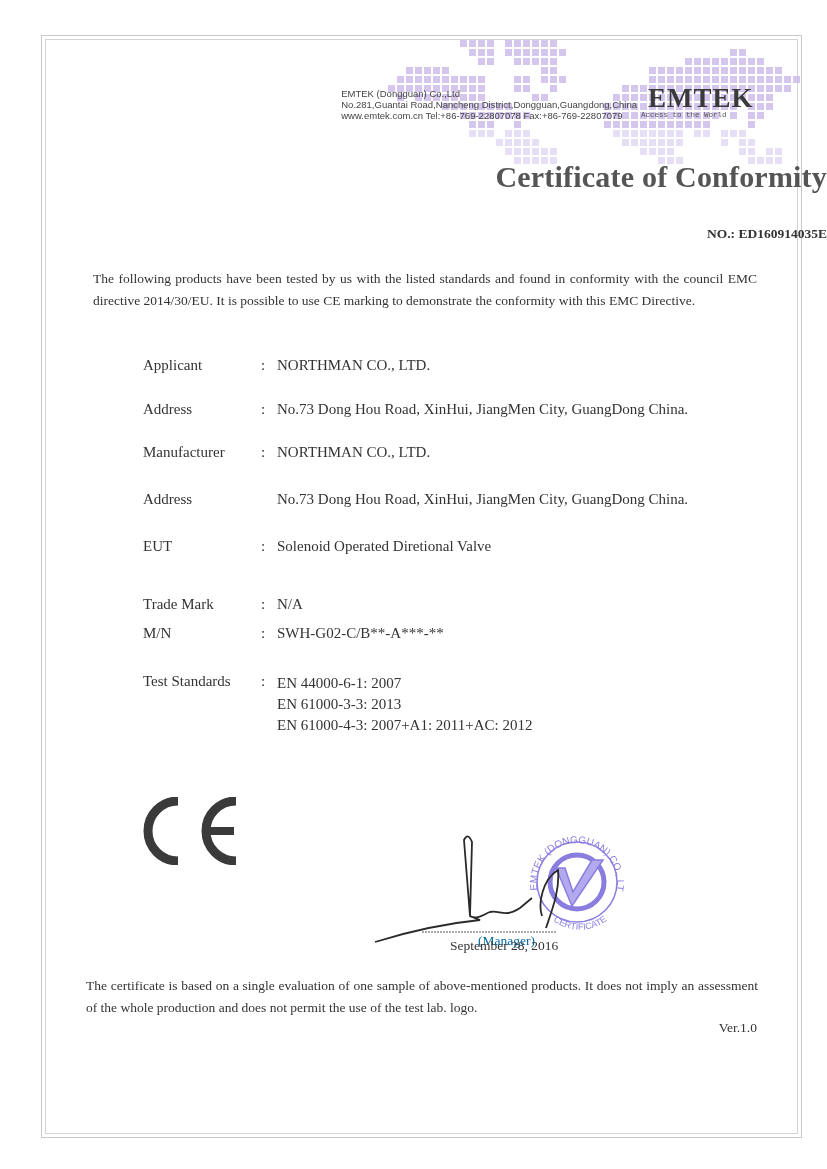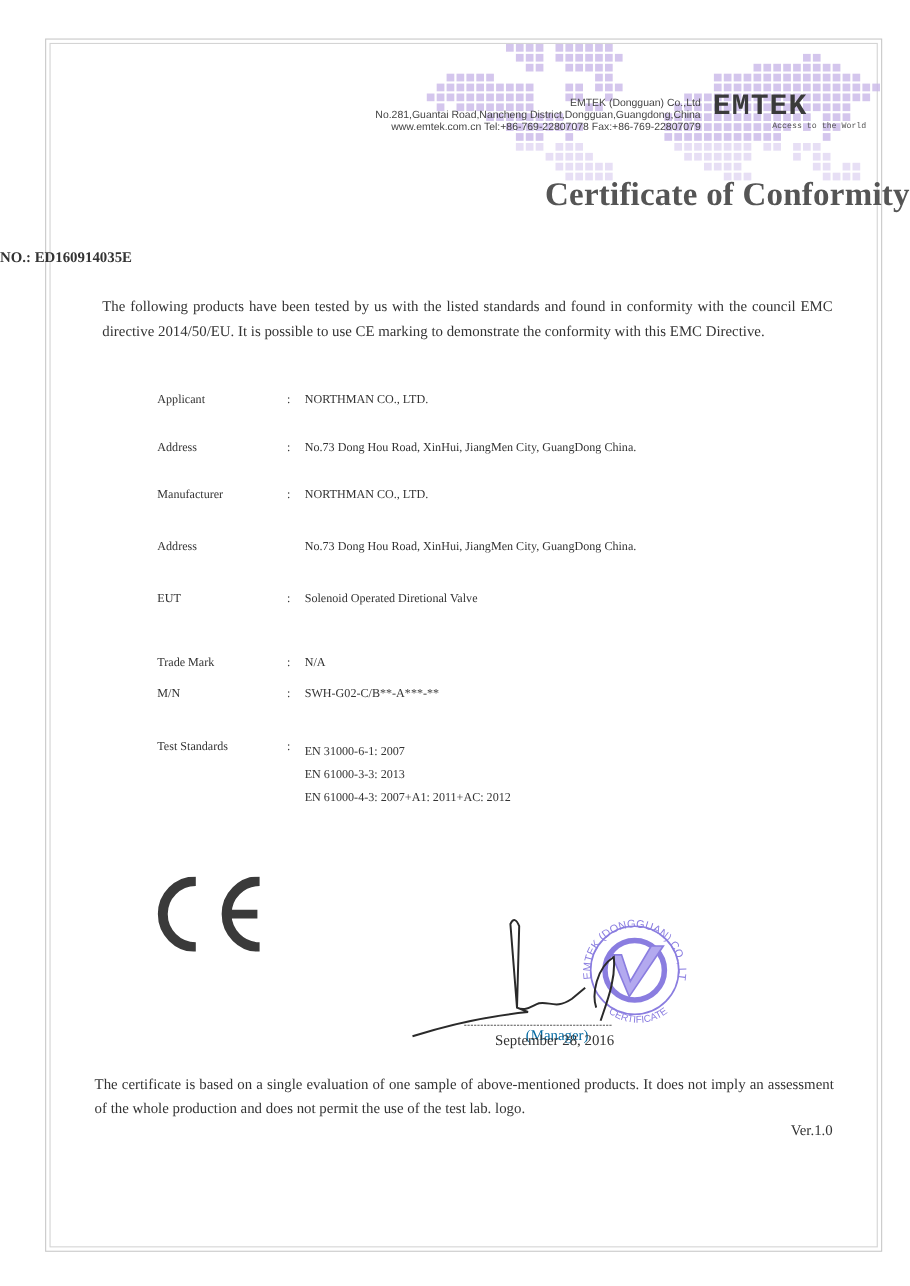--- a/index.html
+++ b/index.html
@@ -1,27 +1,27 @@
 <!DOCTYPE html>
 <html><head>
 <meta charset="utf-8">
 <style>
   html, body { margin:0; padding:0; background:#fff; }
   body { width:827px; height:1169px; position:relative; overflow:hidden; font-family:"Liberation Serif", serif; color:#333; }
   .frame-outer { position:absolute; left:41px; top:35px; width:759px; height:1101px; border:1px solid #c8c8c8; }
   .frame-inner { position:absolute; left:45px; top:39px; width:751px; height:1093px; border:1px solid #d4d4d4; }
   .worldmap { position:absolute; left:370px; top:38px; width:430px; height:160px; }
-  .hdr-company { position:absolute; right:190px; top:88px; font-family:"Liberation Sans", sans-serif; font-size:9.5px; color:#444; text-align:right; line-height:11px; }
+  .hdr-company { position:absolute; right:190px; top:88px; font-family:"Liberation Sans", sans-serif; font-size:9.5px; color:#444; line-height:11px; }
   .hdr-company div { white-space:nowrap; }
-  .logo { position:absolute; left:648px; top:84px; font-family:Liberation Mono, monospace; font-weight:bold; font-size:27px; letter-spacing:1px; color:#3a3a3a; line-height:28px; }
-  .logo-tag { position:absolute; left:702px; top:111px; font-family:"Liberation Mono", monospace; font-size:7.5px; color:#555; }
+  .logo { position:absolute; left:648px; top:84px; font-family:Liberation Serif, serif; font-weight:bold; font-size:27px; letter-spacing:1px; color:#3a3a3a; line-height:28px; }
+  .logo-tag { position:absolute; left:641px; top:111px; font-family:"Liberation Mono", monospace; font-size:7.5px; color:#555; }
   .title { position:absolute; left:0; width:100%; top:160px; text-align:right; font-weight:bold; font-size:30px; color:#555; letter-spacing:0.2px; }
-  .certno { position:absolute; left:0; width:100%; top:226px; text-align:left; font-weight:bold; font-size:13.5px; color:#333; }
+  .certno { position:absolute; left:0; width:100%; top:226px; text-align:right; font-weight:bold; font-size:13.5px; color:#333; }
   .intro { position:absolute; left:93px; top:268px; width:664px; font-size:13.5px; line-height:21.5px; text-align:justify; color:#333; }
-  .field { position:absolute; left:143px; font-size:11px; color:#333; white-space:nowrap; }
+  .field { position:absolute; left:143px; font-size:15px; color:#333; white-space:nowrap; }
   .field .lbl { display:inline-block; width:118px; }
   .field .colon { display:inline-block; width:16px; }
   .field .val { display:inline-block; vertical-align:top; }
   .stds div { line-height:21px; }
   .ce { position:absolute; left:138px; top:797px; width:104px; height:68px; }
   .sig { position:absolute; left:360px; top:820px; width:290px; height:130px; }
   .manager { position:absolute; left:478px; top:933px; font-size:13.5px; color:#0369a1; }
   .date { position:absolute; left:450px; top:938px; font-size:13.5px; color:#333; }
   .disclaimer { position:absolute; left:86px; top:975px; width:672px; font-size:13.5px; line-height:22px; text-align:justify; color:#333; }
   .ver { position:absolute; right:70px; top:1020px; font-size:13.5px; color:#333; }
@@ -319,21 +319,21 @@
 <div class="hdr-company">
   <div>EMTEK (Dongguan) Co.,Ltd</div>
   <div>No.281,Guantai Road,Nancheng District,Dongguan,Guangdong,China</div>
   <div>www.emtek.com.cn  Tel:+86-769-22807078    Fax:+86-769-22807079</div>
 </div>
 <div class="logo">EMTEK</div>
 <div class="logo-tag">Access to the World</div>
 
 <div class="title">Certificate of Conformity</div>
 <div class="certno">NO.: ED160914035E</div>
-<div class="intro">The following products have been tested by us with the listed standards and found in conformity with the council EMC directive 2014/50/EU. It is possible to use CE marking to demonstrate the conformity with this EMC Directive.</div>
+<div class="intro">The following products have been tested by us with the listed standards and found in conformity with the council EMC directive 2014/30/EU. It is possible to use CE marking to demonstrate the conformity with this EMC Directive.</div>
 
 <div class="field" style="top:357px">
   <span class="lbl">Applicant</span><span class="colon">:</span><span class="val">NORTHMAN CO., LTD.</span>
 </div>
 <div class="field" style="top:401px">
   <span class="lbl">Address</span><span class="colon">:</span><span class="val">No.73 Dong Hou Road, XinHui, JiangMen City, GuangDong China.</span>
 </div>
 <div class="field" style="top:444px">
   <span class="lbl">Manufacturer</span><span class="colon">:</span><span class="val">NORTHMAN CO., LTD.</span>
 </div>
@@ -344,21 +344,21 @@
   <span class="lbl">EUT</span><span class="colon">:</span><span class="val">Solenoid Operated Diretional Valve</span>
 </div>
 <div class="field" style="top:596px">
   <span class="lbl">Trade Mark</span><span class="colon">:</span><span class="val">N/A</span>
 </div>
 <div class="field" style="top:625px">
   <span class="lbl">M/N</span><span class="colon">:</span><span class="val">SWH-G02-C/B**-A***-**</span>
 </div>
 <div class="field" style="top:673px">
   <span class="lbl">Test Standards</span><span class="colon">:</span><span class="val stds">
-    <div>EN 31000-6-1: 2007</div>
+    <div>EN 44000-6-1: 2007</div>
     <div>EN 61000-3-3: 2013</div>
     <div>EN 61000-4-3: 2007+A1: 2011+AC: 2012</div>
   </span>
 </div>
 
 <svg class="ce" viewBox="0 0 104 68">
   <path d="M40 4 A30 30 0 1 0 40 64" fill="none" stroke="#3a3a3a" stroke-width="9"></path>
   <path d="M98 4 A30 30 0 1 0 98 64" fill="none" stroke="#3a3a3a" stroke-width="9"></path>
   <line x1="70" y1="34" x2="96" y2="34" stroke="#3a3a3a" stroke-width="8"></line>
 </svg>

